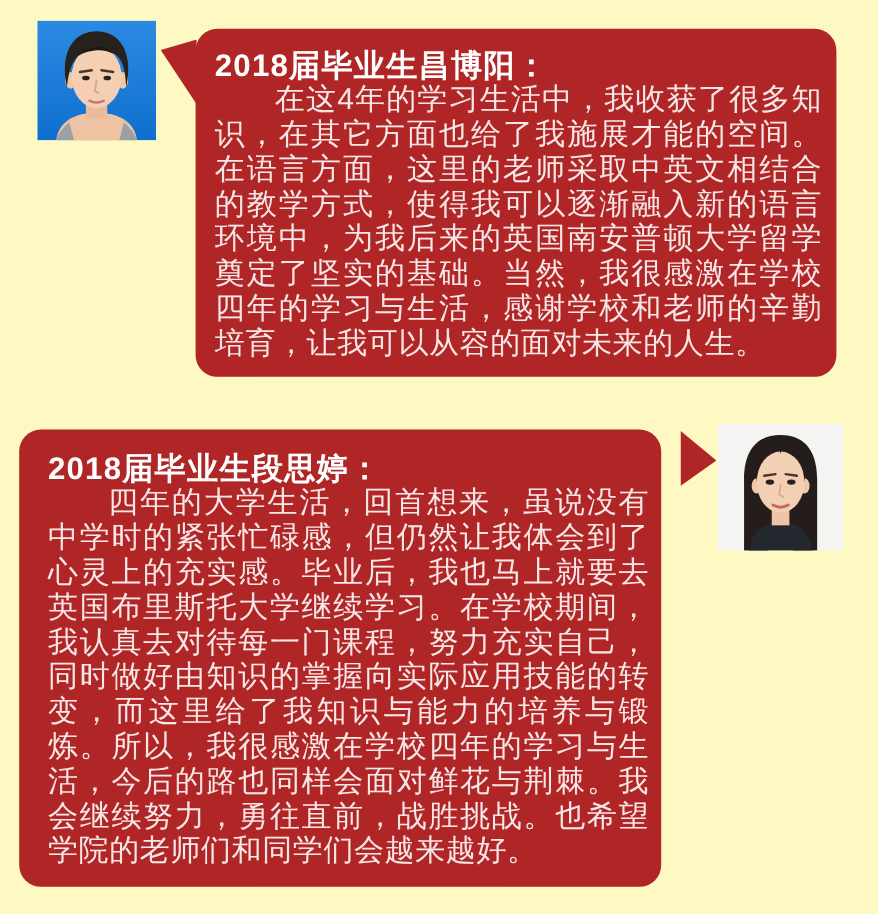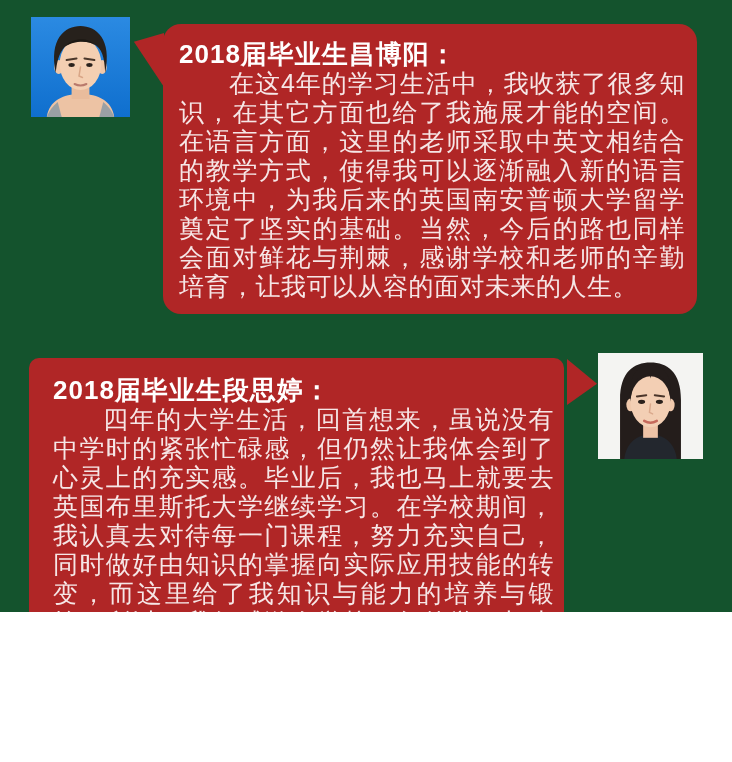--- a/index.html
+++ b/index.html
@@ -2,22 +2,22 @@
 <html style="--bubble-red: #b02626; --title-text: #ffffff; --body-text: #f6e6e6; --photo1-bg: #1278d8; --photo2-bg: #f4f4f2;"><head>
 <meta charset="utf-8">
 <style>
   * { margin: 0; padding: 0; box-sizing: border-box; }
   html, body { background: #ffffff; }
   body { font-family: "Liberation Sans", "DejaVu Sans", sans-serif; }
 
   .canvas {
     position: relative;
     width: 732px;
-    height: 612px;
-    background: #14532d;
+    height: 762px;
+    background: #fef9c3;
     overflow: hidden;
   }
 
   .photo {
     position: absolute;
     overflow: hidden;
   }
   .photo svg { display: block; width: 100%; height: 100%; }
   .photo-1 { left: 31px; top: 17px; width: 99px; height: 100px; }
   .photo-2 { left: 598px; top: 353px; width: 105px; height: 106px; }
@@ -27,24 +27,23 @@
     background: var(--bubble-red, #b02626);
     border-radius: 18px;
     overflow: hidden;
   }
   .bubble-1 {
     left: 163px; top: 24px;
     width: 534px; height: 290px;
     padding: 15px 12px 12px 16px;
   }
   .bubble-2 {
-    left: 29px; top: 358px;
+    left: 16px; top: 358px;
     width: 535px; height: 381px;
     padding: 17px 10px 12px 24px;
-    border-radius: 10px;
   }
 
   .bubble-title {
     color: var(--title-text, #ffffff);
     font-size: 26px;
     line-height: 30px;
     font-weight: bold;
     letter-spacing: 1px;
   }
   .bubble-body {
@@ -107,21 +106,21 @@
       <ellipse cx="59" cy="48" rx="3.2" ry="1.9" fill="#2a211c"></ellipse>
 
       <path d="M50,50 L48.5,59 L52,60.5" stroke="#d9a586" stroke-width="1.5" fill="none" stroke-linecap="round"></path>
 
       <path d="M44,67 Q50,70 56,67" stroke="#b97a6c" stroke-width="2" fill="none" stroke-linecap="round"></path>
     </svg>
   </div>
   <div class="tail tail-1"></div>
   <div class="bubble bubble-1">
     <div class="bubble-title">2018届毕业生昌博阳：</div>
-    <div class="bubble-body">在这4年的学习生活中，我收获了很多知识，在其它方面也给了我施展才能的空间。在语言方面，这里的老师采取中英文相结合的教学方式，使得我可以逐渐融入新的语言环境中，为我后来的英国南安普顿大学留学奠定了坚实的基础。当然，今后的路也同样会面对鲜花与荆棘，感谢学校和老师的辛勤培育，让我可以从容的面对未来的人生。</div>
+    <div class="bubble-body">在这4年的学习生活中，我收获了很多知识，在其它方面也给了我施展才能的空间。在语言方面，这里的老师采取中英文相结合的教学方式，使得我可以逐渐融入新的语言环境中，为我后来的英国南安普顿大学留学奠定了坚实的基础。当然，我很感激在学校四年的学习与生活，感谢学校和老师的辛勤培育，让我可以从容的面对未来的人生。</div>
   </div>
 
   <div class="tail tail-2"></div>
   <div class="bubble bubble-2">
     <div class="bubble-title">2018届毕业生段思婷：</div>
     <div class="bubble-body">四年的大学生活，回首想来，虽说没有中学时的紧张忙碌感，但仍然让我体会到了心灵上的充实感。毕业后，我也马上就要去英国布里斯托大学继续学习。在学校期间，我认真去对待每一门课程，努力充实自己，同时做好由知识的掌握向实际应用技能的转变，而这里给了我知识与能力的培养与锻炼。所以，我很感激在学校四年的学习与生活，今后的路也同样会面对鲜花与荆棘。我会继续努力，勇往直前，战胜挑战。也希望学院的老师们和同学们会越来越好。</div>
   </div>
   <div class="photo photo-2">
     <svg viewBox="0 0 100 100" preserveAspectRatio="none">
       <rect width="100" height="100" fill="#f4f4f2"></rect>

